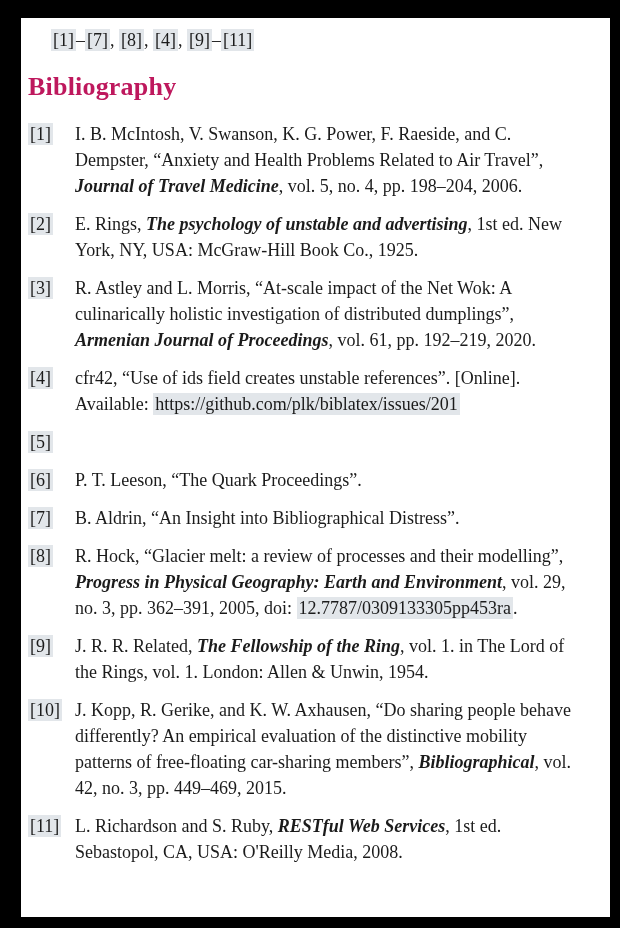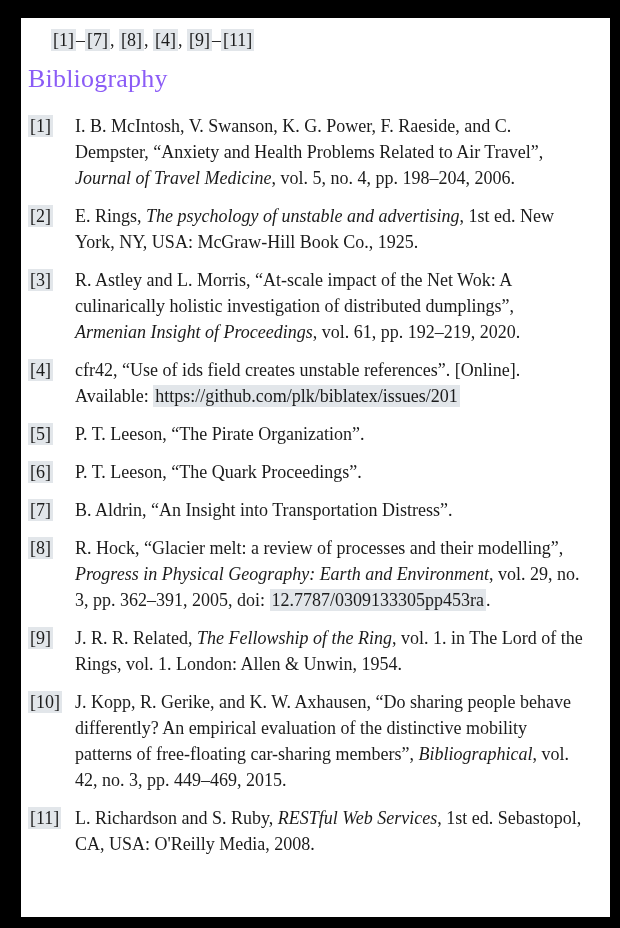--- a/index.html
+++ b/index.html
@@ -30,42 +30,42 @@
     white-space:nowrap;
     padding-left:23px;
   }
   .hl{
     background:var(--hl);
     padding:1px 2px;
   }
   h1.bib-heading{
     font-size:26px;
     line-height:30px;
-    font-weight:normal;
-    color:#8b5cf6;
-    margin:11px 0 19px 0;
+    font-weight:bold;
+    color:#be185d;
+    margin:19px 0 19px 0;
     letter-spacing:.2px;
   }
   .ref-list{list-style:none;}
   .ref{
     display:flex;
     align-items:flex-start;
     font-size:18px;
     line-height:26px;
     margin-bottom:12px;
   }
   .ref-label{
     flex:0 0 47px;
     width:47px;
   }
   .ref-text{
     flex:0 1 auto;
     max-width:510px;
   }
-  .it{font-style:italic;}
+  .it{font-style:italic;font-weight:bold;}
 </style>
 </head>
 <body>
 
 <div class="page">
 
   <div class="citeline"><span class="hl">[1]</span><span>–</span><span class="hl">[7]</span><span>, </span><span class="hl">[8]</span><span>, </span><span class="hl">[4]</span><span>, </span><span class="hl">[9]</span><span>–</span><span class="hl">[11]</span></div>
 
   <h1 class="bib-heading">Bibliography</h1>
 
@@ -75,41 +75,40 @@
     <span class="ref-text"><span>I. B. McIntosh, V. Swanson, K. G. Power, F. Raeside, and C. Dempster, “Anxiety and Health Problems Related to Air Travel”, </span><span class="it">Journal of Travel Medicine</span><span>, vol. 5, no. 4, pp. 198–204, 2006.</span></span>
   </li>
 
   <li class="ref">
     <span class="ref-label"><span class="hl">[2]</span></span>
     <span class="ref-text"><span>E. Rings, </span><span class="it">The psychology of unstable and advertising</span><span>, 1st ed. New York, NY, USA: McGraw-Hill Book Co., 1925.</span></span>
   </li>
 
   <li class="ref">
     <span class="ref-label"><span class="hl">[3]</span></span>
-    <span class="ref-text"><span>R. Astley and L. Morris, “At-scale impact of the Net Wok: A culinarically holistic investigation of distributed dumplings”, </span><span class="it">Armenian Insight of Proceedings</span><span>, vol. 61, pp. 192–219, 2020.</span></span>
+    <span class="ref-text"><span>R. Astley and L. Morris, “At-scale impact of the Net Wok: A culinarically holistic investigation of distributed dumplings”, </span><span class="it">Armenian Journal of Proceedings</span><span>, vol. 61, pp. 192–219, 2020.</span></span>
   </li>
 
   <li class="ref">
     <span class="ref-label"><span class="hl">[4]</span></span>
     <span class="ref-text"><span>cfr42, “Use of ids field creates unstable references”. [Online]. Available: </span><span class="hl">https://github.com/plk/biblatex/issues/201</span></span>
   </li>
 
   <li class="ref">
     <span class="ref-label"><span class="hl">[5]</span></span>
-    <span class="ref-text"><span>P. T. Leeson, “The Pirate Organization”.</span></span>
   </li>
 
   <li class="ref">
     <span class="ref-label"><span class="hl">[6]</span></span>
     <span class="ref-text"><span>P. T. Leeson, “The Quark Proceedings”.</span></span>
   </li>
 
   <li class="ref">
     <span class="ref-label"><span class="hl">[7]</span></span>
-    <span class="ref-text"><span>B. Aldrin, “An Insight into Transportation Distress”.</span></span>
+    <span class="ref-text"><span>B. Aldrin, “An Insight into Bibliographical Distress”.</span></span>
   </li>
 
   <li class="ref">
     <span class="ref-label"><span class="hl">[8]</span></span>
     <span class="ref-text"><span>R. Hock, “Glacier melt: a review of processes and their modelling”, </span><span class="it">Progress in Physical Geography: Earth and Environment</span><span>, vol. 29, no. 3, pp. 362–391, 2005, doi: </span><span class="hl">12.7787/0309133305pp453ra</span><span>.</span></span>
   </li>
 
   <li class="ref">
     <span class="ref-label"><span class="hl">[9]</span></span>
     <span class="ref-text"><span>J. R. R. Related, </span><span class="it">The Fellowship of the Ring</span><span>, vol. 1. in The Lord of the Rings, vol. 1. London: Allen &amp; Unwin, 1954.</span></span>

